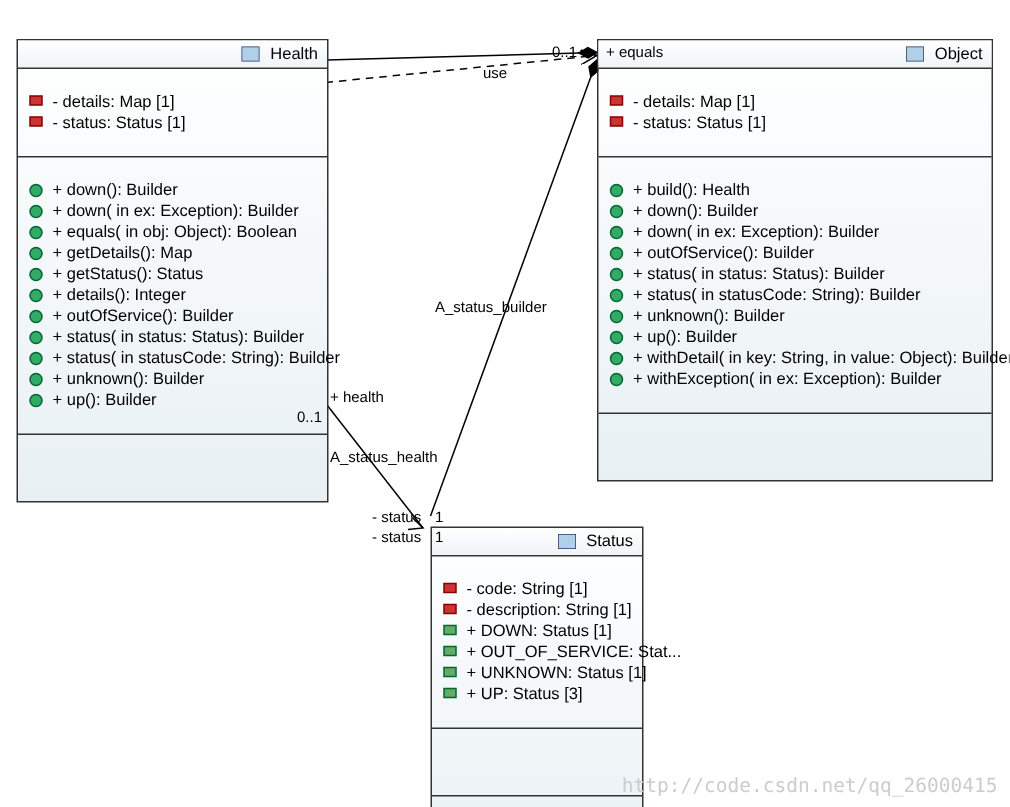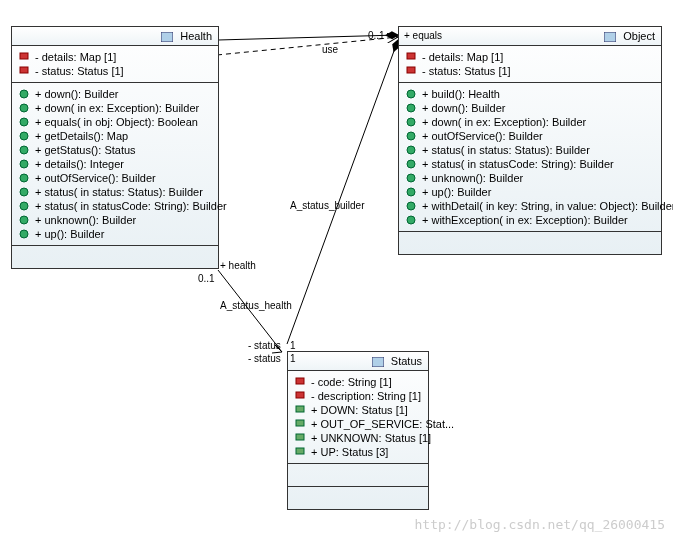--- a/index.html
+++ b/index.html
@@ -1,20 +1,20 @@
 <!DOCTYPE html>
 <html><head>
 <meta charset="utf-8">
 <style>
 body{margin:0;font-family:Arial,sans-serif;font-size:11px;background:#fff;position:relative;width:673px;height:538px}
 .class-box{position:absolute;border:1px solid #333;background:linear-gradient(to bottom,#fff,#e8f0f4)}
 .class-header{border-bottom:1px solid #333;padding:3px 6px;text-align:right;position:relative;background:linear-gradient(to bottom,#fff,#eef4f7)}
 .class-name{display:inline-block}
 .class-icon{width:12px;height:10px;display:inline-block;vertical-align:middle;margin-right:4px}
-.section{border-bottom:1px solid #333;padding:4px 4px}
+.section{border-bottom:1px solid #333;padding:15px 4px}
 .section:last-child{border-bottom:none}
 .member{padding:1px 2px;white-space:nowrap;display:flex;align-items:center}
 .m-icon{width:14px;height:12px;display:inline-block;margin-right:3px;flex-shrink:0}
 .label{position:absolute;font-size:10px;background:transparent}
 .watermark{position:absolute;right:8px;bottom:6px;color:#ccc;font-size:13px;font-family:monospace}
 svg.connector{position:absolute;top:0;left:0;pointer-events:none}
 .empty-section{min-height:14px}
 </style>
 </head>
 <body>
@@ -271,13 +271,13 @@
 <span class="label" style="left:404px;top:30px">+ equals</span>
 <span class="label" style="left:198px;top:273px">0..1</span>
 <span class="label" style="left:220px;top:260px">+ health</span>
 <span class="label" style="left:290px;top:200px">A_status_builder</span>
 <span class="label" style="left:220px;top:300px">A_status_health</span>
 <span class="label" style="left:248px;top:340px">- status</span>
 <span class="label" style="left:248px;top:353px">- status</span>
 <span class="label" style="left:290px;top:340px">1</span>
 <span class="label" style="left:290px;top:353px">1</span>
 
-<div class="watermark">http://blog.csdn.net/qq_26000415</div>
+<div class="watermark">http://code.csdn.net/qq_26000415</div>
 
 </body></html>

